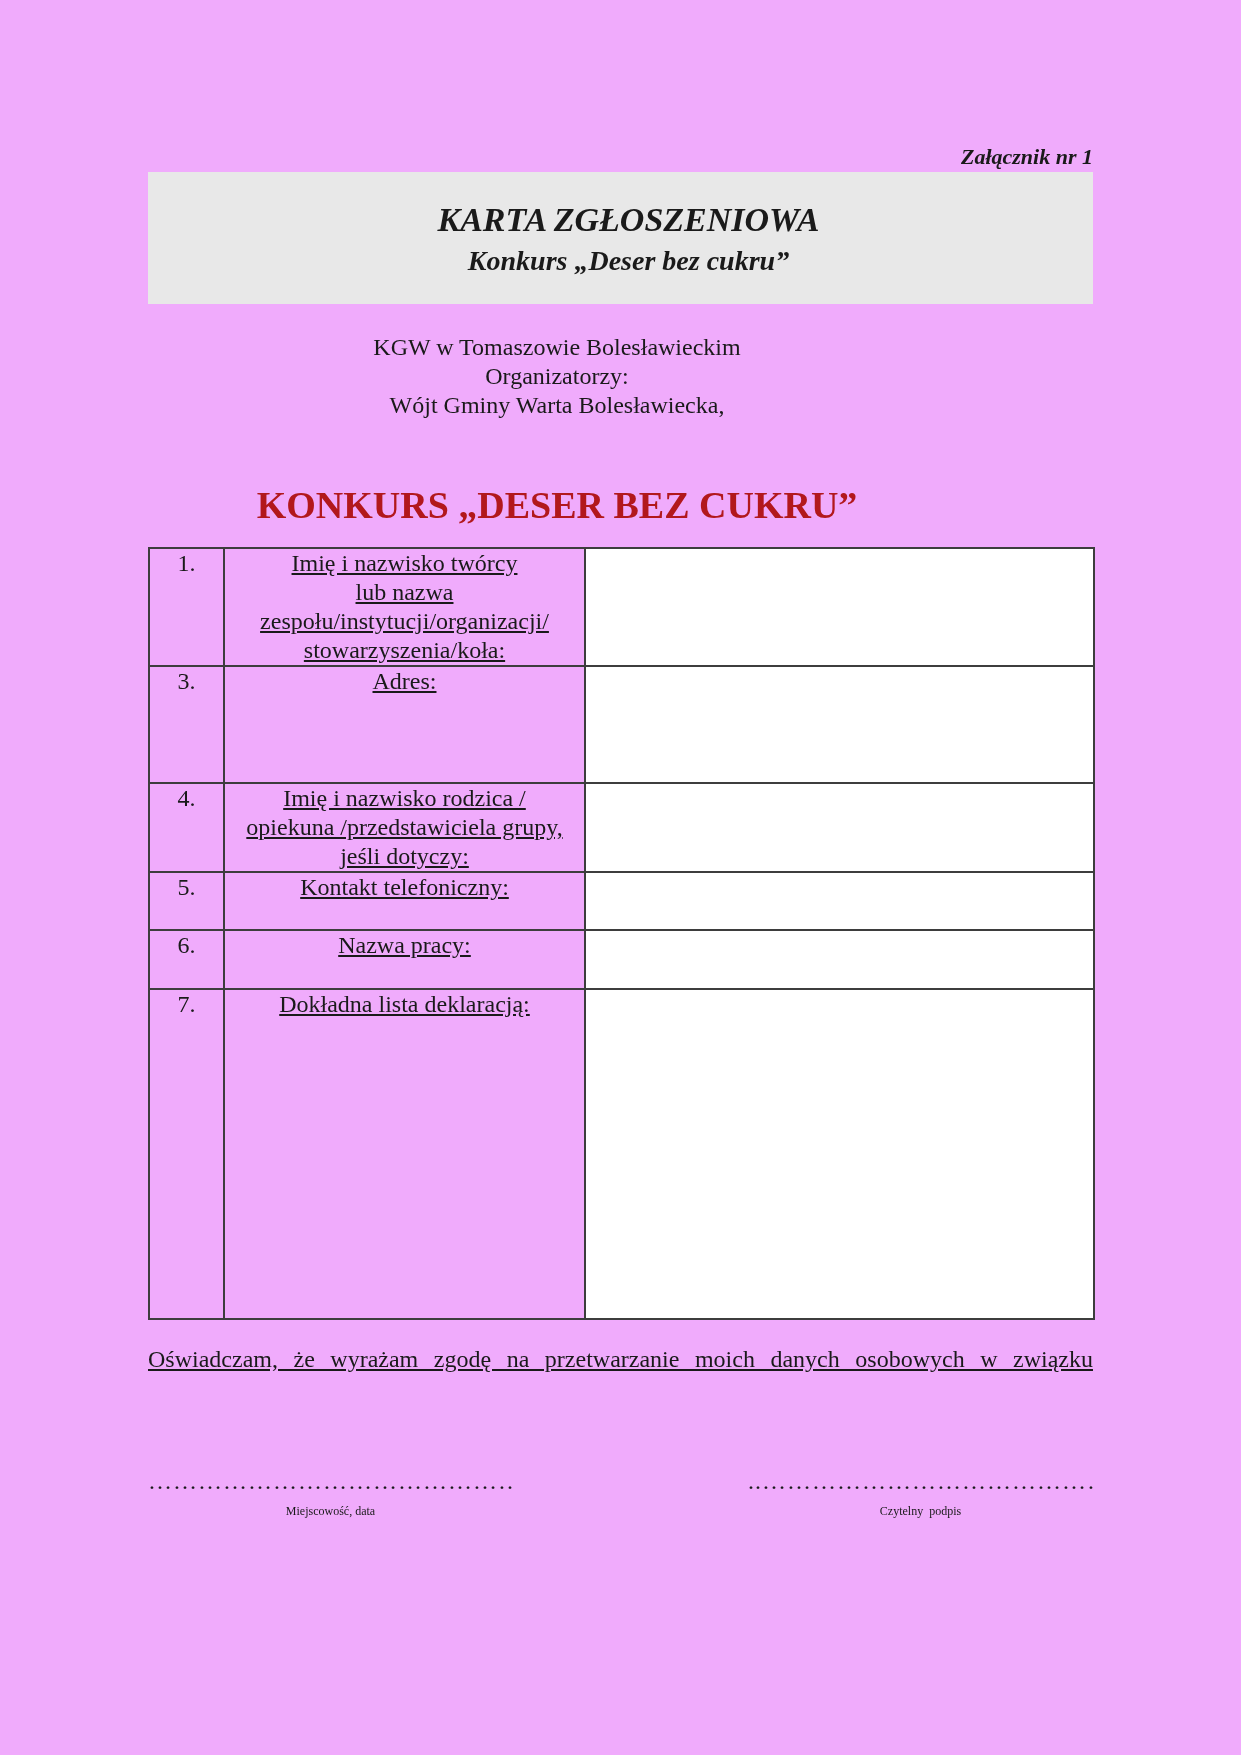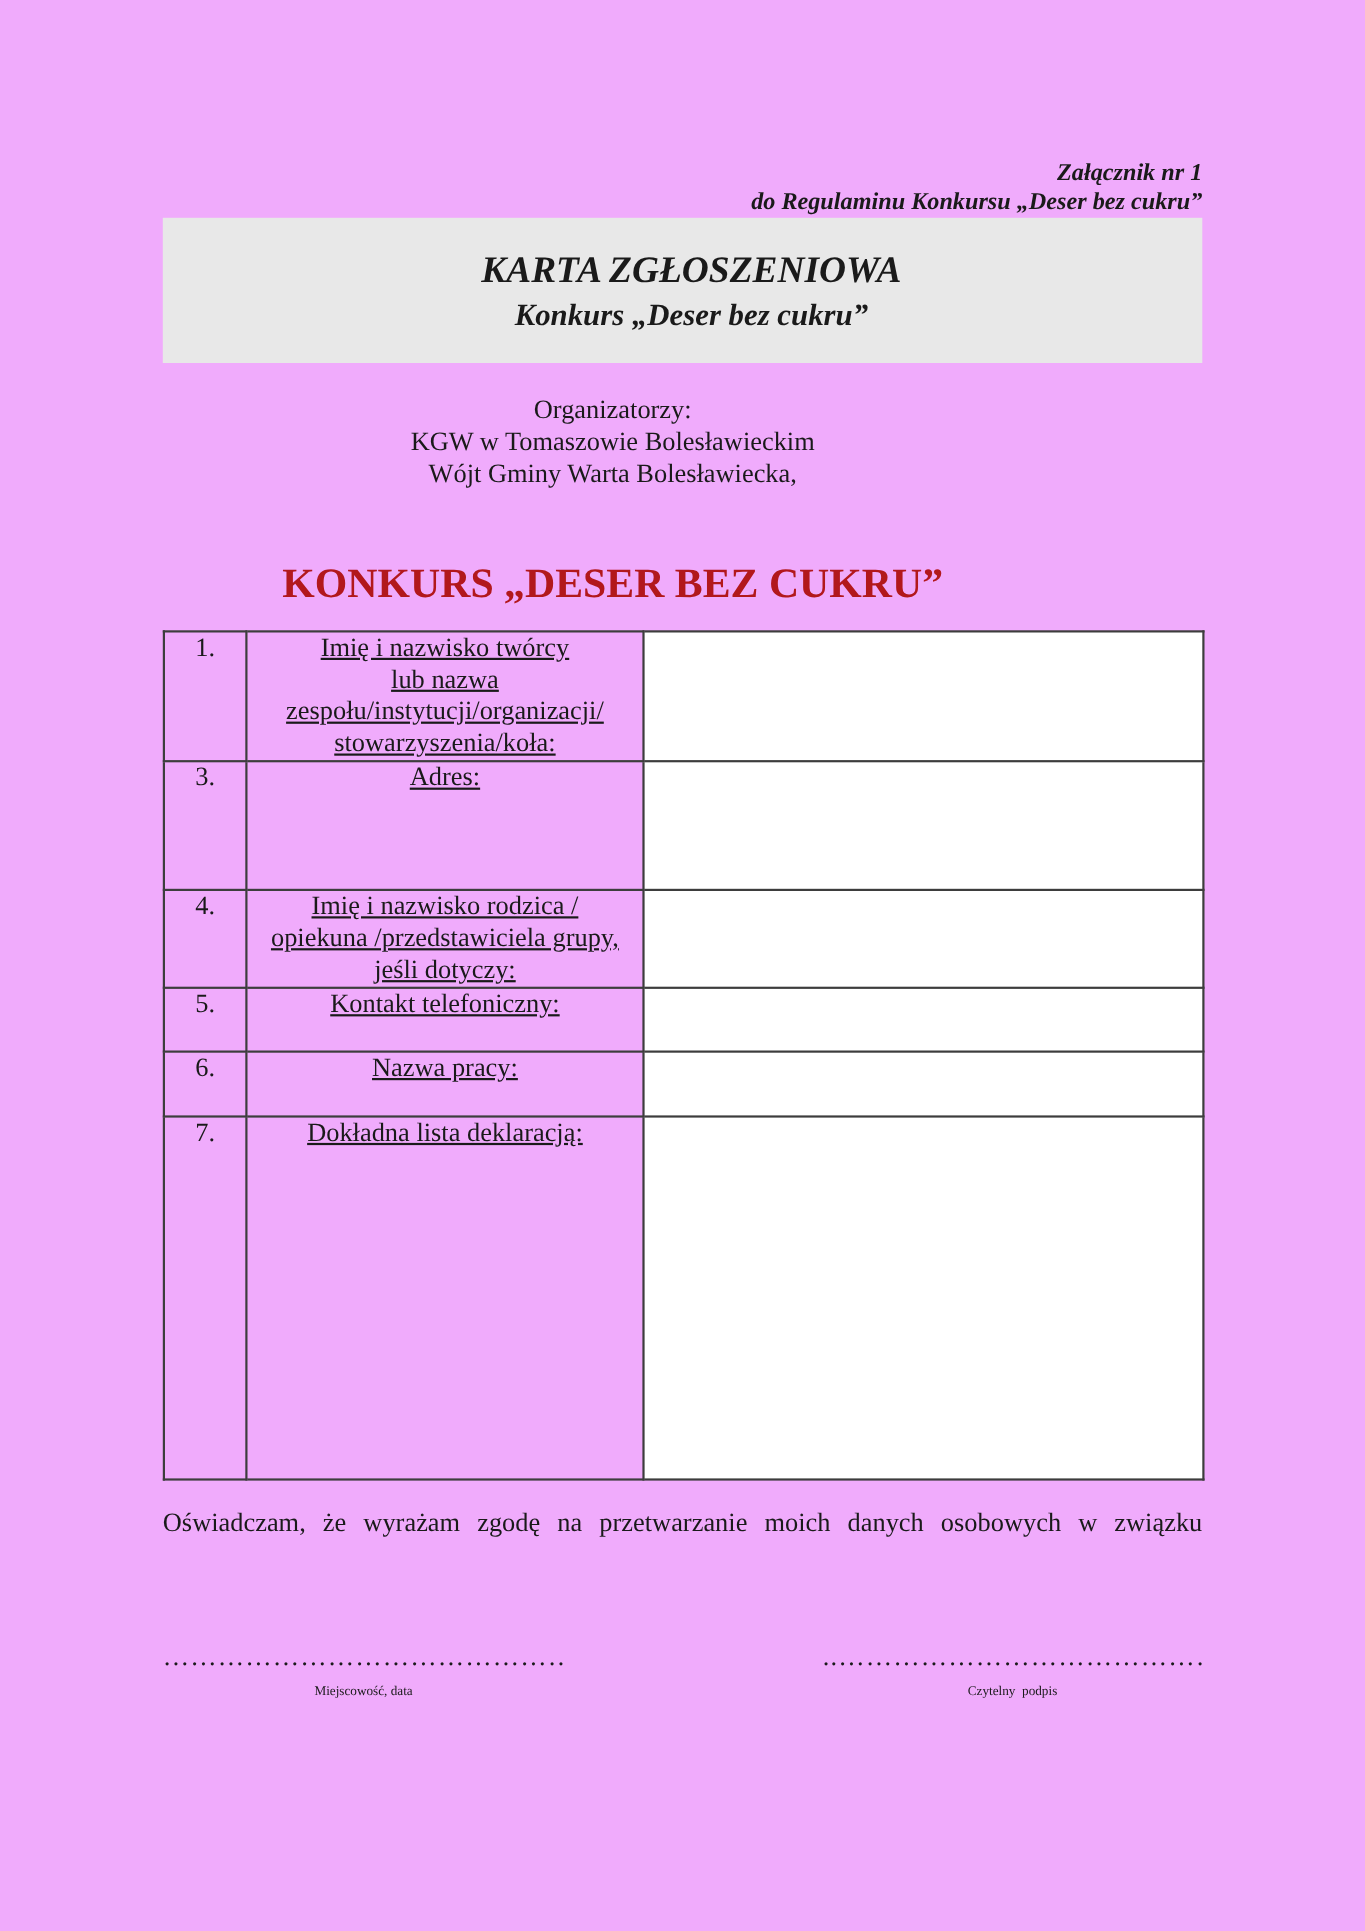--- a/index.html
+++ b/index.html
@@ -100,20 +100,21 @@
   
   .declaration {
     margin-top: 24px;
     font-size: 24px;
     line-height: 31px;
   }
   .decl-line1 {
     display: block;
     text-align: justify;
     text-align-last: justify;
+    text-decoration: underline;
   }
   .decl-line2 {
     display: block;
     text-align: left;
   }
 
   
   .signatures {
     margin-top: 92px;
     display: flex;
@@ -139,33 +140,32 @@
   }
 </style>
 </head>
 <body>
 
 <div class="page">
   <div class="content">
 
     <div class="attachment">
       <div>Załącznik nr 1</div>
-      <div>do Regulaminu Konkursu „Deser bez cukru”</div>
     </div>
   </div>
 
   <div class="content">
     <div class="header-box" style="background: rgb(232, 232, 232);">
       <div class="hb-title">KARTA ZGŁOSZENIOWA</div>
       <div class="hb-subtitle">Konkurs „Deser bez cukru”</div>
     </div>
 
     <div class="organizers center-col">
+      <div>KGW w Tomaszowie Bolesławieckim</div>
       <div>Organizatorzy:</div>
-      <div>KGW w Tomaszowie Bolesławieckim</div>
       <div>Wójt Gminy Warta Bolesławiecka,</div>
     </div>
 
     <h1 class="contest-heading center-col" style="color: rgb(178, 24, 28);">KONKURS „DESER BEZ CUKRU”</h1>
 
     <table class="form">
       <colgroup>
           <col class="c-no">
           <col class="c-label">
           <col class="c-value">

